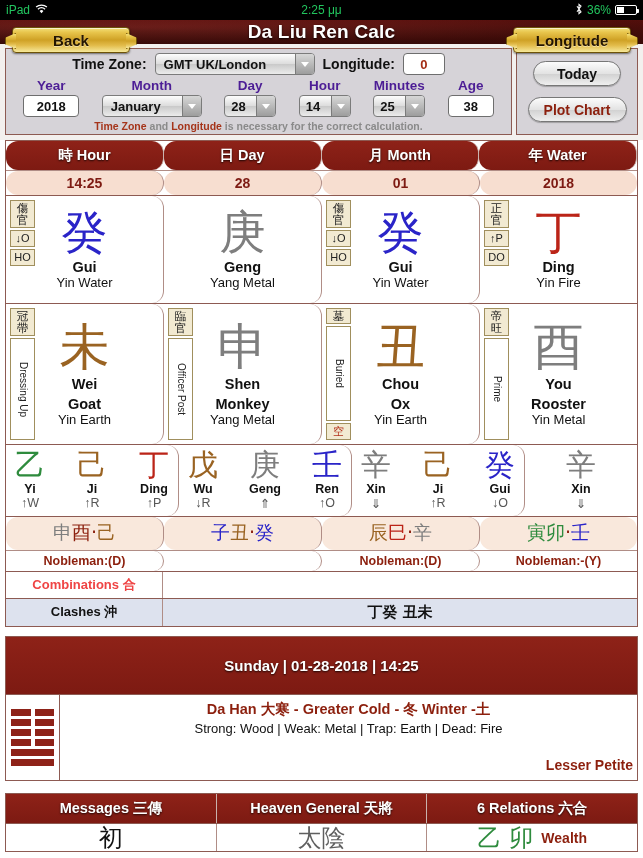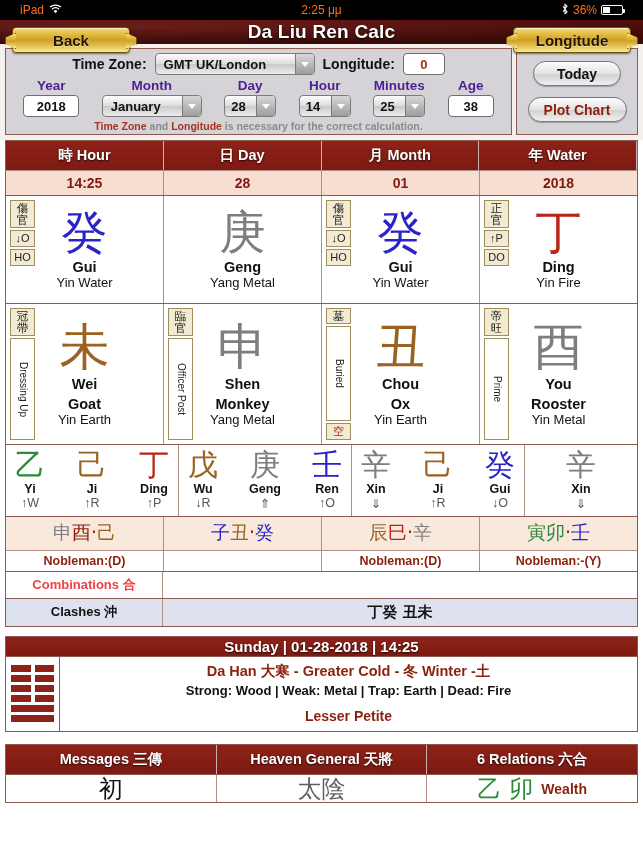--- a/index.html
+++ b/index.html
@@ -1,21 +1,21 @@
 <!DOCTYPE html>
 <html><head>
 <meta charset="utf-8">
 <style>
   * { box-sizing: border-box; margin:0; padding:0; }
   html,body{ width:643px; height:858px; overflow:hidden; background:#fff;
     font-family:"Liberation Sans", sans-serif; }
 
   
-  .statusbar{ height:20px; background:#000; color:#f97316; display:flex;
-    align-items:center; padding:0 20px; font-size:12px; position:relative;}
+  .statusbar{ height:20px; background:#000; color:#22c55e; display:flex;
+    align-items:center; padding:0 6px; font-size:12px; position:relative;}
   .sb-left{ display:flex; align-items:center; gap:5px; }
   .sb-center{ position:absolute; left:0; right:0; text-align:center; font-size:12px;}
   .sb-right{ margin-left:auto; display:flex; align-items:center; gap:4px; z-index:2;}
   .wifi{ display:inline-block; }
   .batt{ width:22px; height:10px; border:1px solid #fff; border-radius:2px; position:relative;
          display:inline-block; }
   .batt:after{ content:""; position:absolute; right:-3px; top:3px; width:2px; height:4px;
          background:#fff; border-radius:0 1px 1px 0;}
   .batt i{ position:absolute; left:1px; top:1px; bottom:1px; width:36%; background:#fff; display:block;}
 
@@ -73,21 +73,21 @@
   .pillbtn{ width:88px; height:25px; border:1px solid #777; border-radius:13px;
      background:linear-gradient(#fcfcfc,#e2e2e2 52%,#d2d2d2 53%,#efefef);
      display:flex; align-items:center; justify-content:center;
      font-size:14px; font-weight:bold; color:#111;
      box-shadow:0 1px 1px rgba(0,0,0,.25);}
   .pillbtn.accent{ color:#8c1f0d; width:99px;}
 
   
   .chart{ margin:0 5px; border:1px solid #8d5a52; background:#fff; }
   .trow{ display:flex; }
-  .tcell{ flex:1; border-right:1px solid #b08d86; }
+  .tcell{ flex:1; border-right:1px solid #b08d86;border-radius:12px; }
   .tcell:last-child{ border-right:none; }
   .hdr .tcell{ background:linear-gradient(#8e2218,#7d1a12); color:#fff;
     font-size:14.5px; font-weight:bold; text-align:center; padding:5px 0;
     text-shadow:0 1px 2px rgba(0,0,0,.8); border-right:1px solid #c9b2ad;}
   .sub{ border-top:1px solid #b08d86; }
   .sub .tcell{ background:#f7ded0; color:#7d1a12; font-size:14px; font-weight:bold;
     text-align:center; padding:4px 0; }
 
   .stemrow{ border-top:1px solid #8d5a52; }
   .stemrow .tcell{ height:107px; position:relative; display:flex;
@@ -133,32 +133,32 @@
   .combrow .lab{ width:157px; text-align:center; font-size:13px; font-weight:bold;
       color:#ef4444; padding:4px 0; border-right:1px solid #b08d86; }
   .combrow .val{ flex:1; text-align:center; font-size:15px; font-weight:bold; color:#111;
       padding:4px 0; font-family:"DejaVu Sans", sans-serif;}
   .clashrow{ background:#dde2ee; border-top:1px solid #8d5a52; }
   .clashrow .lab{ color:#111; }
 
   
   .banner{ margin:9px 5px 0; border:1px solid #8d5a52; }
   .banner .bhead{ background:linear-gradient(#8e2218,#7d1a12); color:#fff;
-     text-align:center; font-size:15px; font-weight:bold; padding:1px 0;
+     text-align:center; font-size:15px; font-weight:bold; padding:20px 0;
      text-shadow:0 1px 2px rgba(0,0,0,.8); }
   .binner{ display:flex; background:#fff; border-top:1px solid #8d5a52; }
   .hexwrap{ width:54px; padding:4px 5px; display:flex; flex-direction:column;
      justify-content:center; gap:3px; border-right:1px solid #8d5a52;}
   .hx{ height:7px; display:flex; gap:4px; }
   .hx span{ flex:1; background:#8e2218; }
   .hx.solid span{ flex:1; }
   .btext{ flex:1; text-align:center; padding:5px 4px 7px; }
   .btext .l1{ font-size:14.5px; font-weight:bold; color:#8c1f0d; }
-  .btext .l2{ font-size:13px; font-weight:bold; color:#111; margin-top:2px;}
-  .btext .l3{ font-size:14px; font-weight:bold; color:#8c1f0d; margin-top:10px;}
+  .btext .l2{ font-size:13px; font-weight:normal; color:#111; margin-top:2px;}
+  .btext .l3{ font-size:14px; font-weight:bold; color:#8c1f0d; margin-top:21px;text-align:right;}
 
   
   .bottom{ margin:12px 5px 0; border:1px solid #8d5a52; }
   .bhdr{ display:flex; }
   .bhdr .c{ flex:1; background:linear-gradient(#8e2218,#7d1a12); color:#fff;
      text-align:center; font-size:14.5px; font-weight:bold; padding:5px 0;
      text-shadow:0 1px 2px rgba(0,0,0,.8); border-right:1px solid #c9b2ad;}
   .bhdr .c:last-child{ border-right:none;}
   .brow{ display:flex; border-top:1px solid #8d5a52; background:#fff; height:28px; overflow:hidden;}
   .brow .c{ flex:1; border-right:1px solid #b08d86; display:flex; align-items:center;

